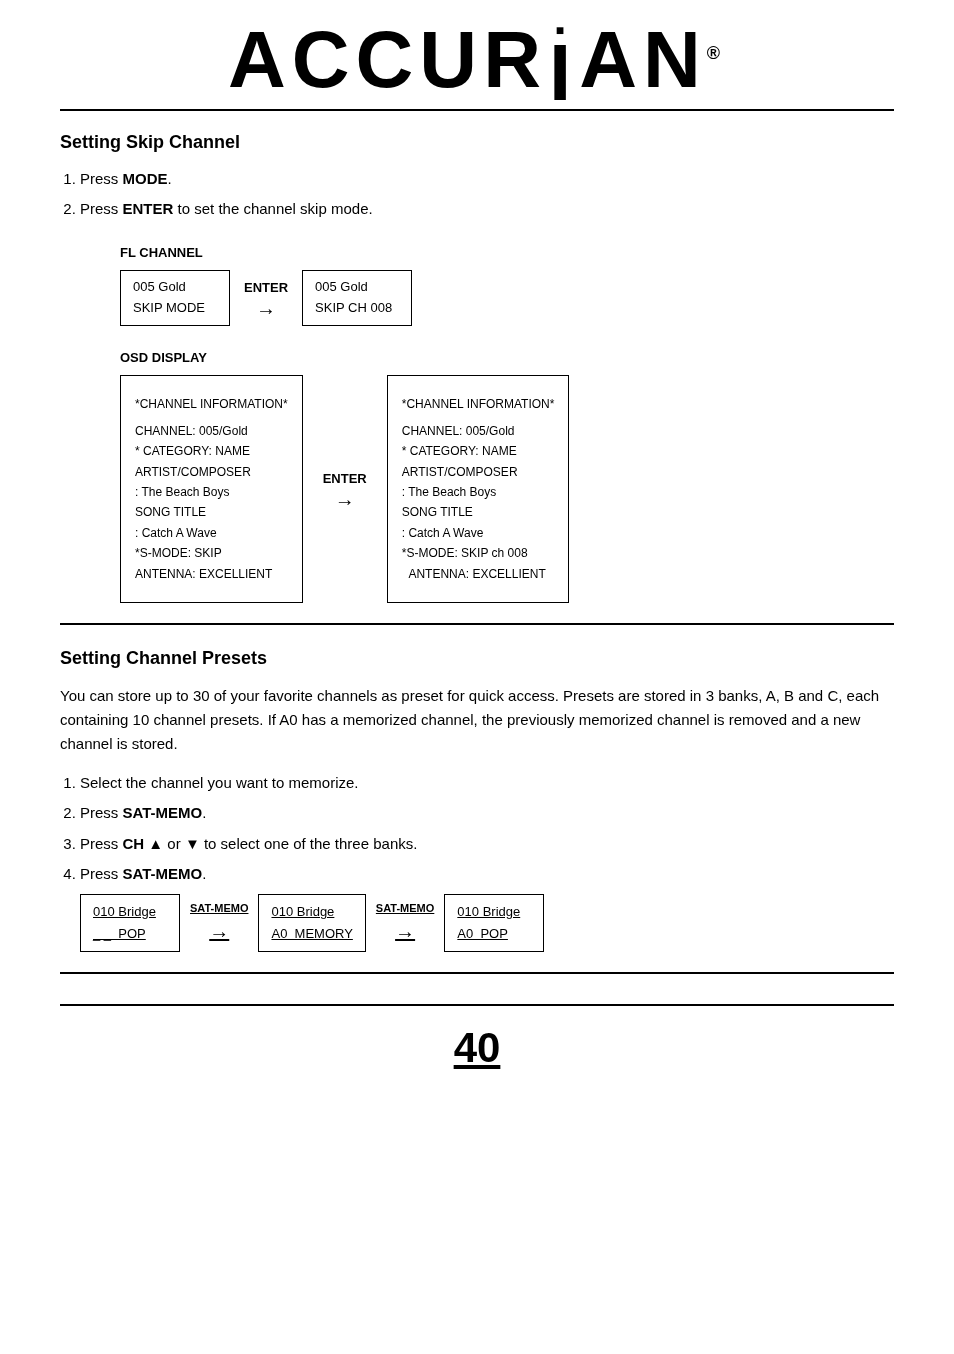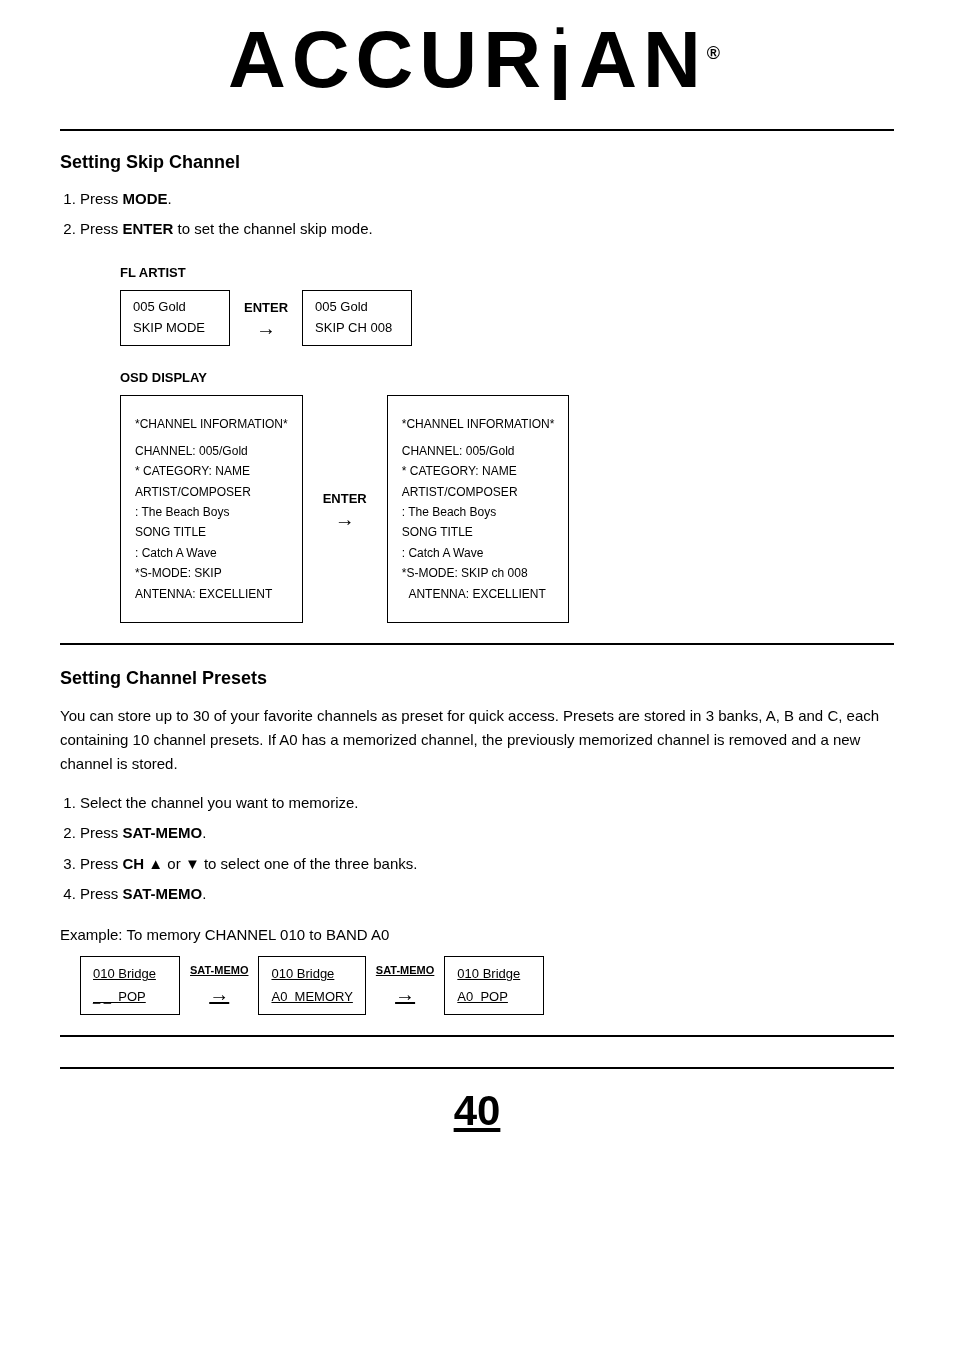--- a/index.html
+++ b/index.html
@@ -10,21 +10,21 @@
       width: 954px;
       min-height: 1354px;
       padding: 20px 60px 40px 60px;
       font-size: 15px;
       line-height: 1.5;
     }
 
     .header {
       text-align: center;
       border-bottom: 2px solid #000;
-      padding-bottom: 20px;
+      padding-bottom: 0;
       margin-bottom: 18px;
     }
 
     .logo-text {
       font-size: 80px;
       font-weight: 900;
       letter-spacing: 6px;
       color: #000;
       line-height: 1;
       font-family: Arial Black, Arial, sans-serif;
@@ -182,21 +182,21 @@
 
   <ol class="steps">
     <li>
       Press <b>MODE</b>.
     </li>
     <li>
       Press <b>ENTER</b> to set the channel skip mode.
     </li>
   </ol>
 
-  <div class="display-label">FL ARTIST</div>
+  <div class="display-label">FL CHANNEL</div>
   <div class="fl-display-row">
     <div class="fl-box">
       <div>005 Gold</div>
       <div>SKIP MODE</div>
     </div>
     <div class="arrow-label">
       <span>ENTER</span>
       <span class="arrow-right">→</span>
     </div>
     <div class="fl-box">
@@ -243,21 +243,20 @@
 
   <p class="preset-text">You can store up to 30 of your favorite channels as preset for quick access. Presets are stored in 3 banks, A, B and C, each containing 10 channel presets. If A0 has a memorized channel, the previously memorized channel is removed and a new channel is stored.</p>
 
   <ol class="steps">
     <li>Select the channel you want to memorize.</li>
     <li>Press <b>SAT-MEMO</b>.</li>
     <li>Press <b>CH ▲</b> or <b>▼</b> to select one of the three banks.</li>
     <li>Press <b>SAT-MEMO</b>.</li>
   </ol>
 
-  <div class="example-label" style="margin-top:18px;">Example: To memory CHANNEL 010 to BAND A0</div>
 
   <div class="preset-row">
 
     <div class="preset-box">
       <div>010 Bridge</div>
       <div>_ _&nbsp; POP</div>
     </div>
 
     <div class="sat-memo-label">
       <span style="font-size:11px;font-weight:bold;">SAT-MEMO</span>

